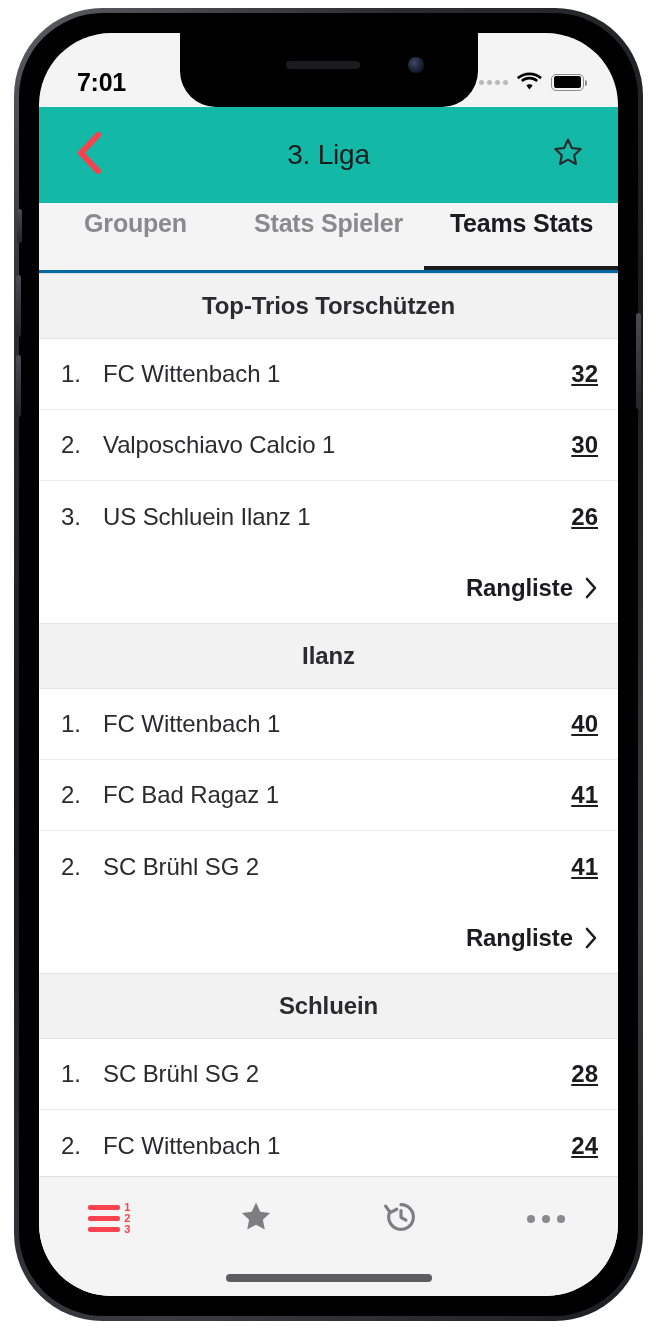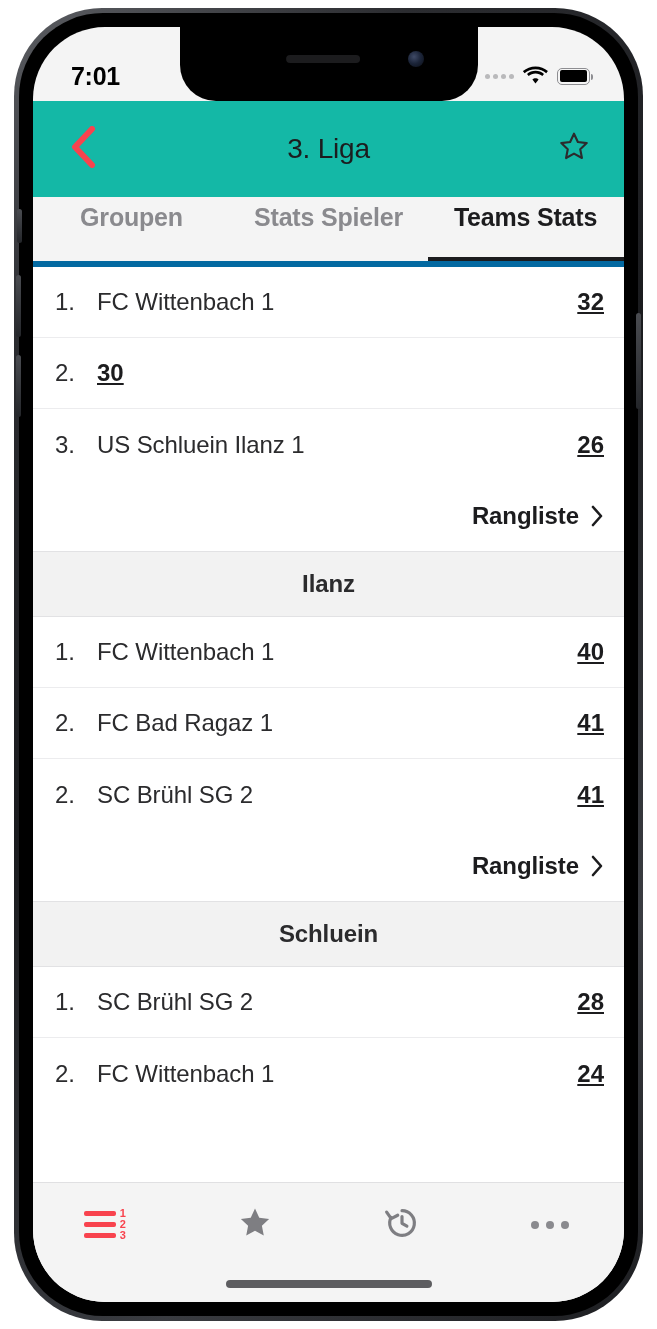--- a/index.html
+++ b/index.html
@@ -20,21 +20,21 @@
     height: 1313px;
     border-radius: 88px;
     background: linear-gradient(140deg, #5c5e63 0%, #2b2c30 18%, #1a1b1e 45%, #3a3c41 78%, #1c1d20 100%);
     padding: 5px;
   }
   #phone-body {
     width: 100%;
     height: 100%;
     border-radius: 84px;
     background: #000000;
-    padding: 14px;
+    padding: 20px;
     position: relative;
   }
   #screen {
     position: relative;
     width: 100%;
     height: 100%;
     border-radius: 72px;
     background: #f4f4f4;
     overflow: hidden;
   }
@@ -159,21 +159,21 @@
   }
 
   
   #tab-strip {
     position: absolute;
     top: 170px; left: 0; right: 0;
     height: 70px;
     display: flex;
     align-items: stretch;
     background: #f4f4f4;
-    border-bottom: 6px solid #0369a1;
+    border-bottom: 3px solid #0369a1;
   }
   .tab-item {
     flex: 1;
     display: flex;
     flex-direction: column;
     align-items: center;
     justify-content: flex-start;
     padding-top: 6px;
     position: relative;
     cursor: pointer;
@@ -411,28 +411,32 @@
 
         </div>
         <div class="tab-item active">
           <span class="tab-label">Teams Stats</span>
           <span class="tab-underline"></span>
         </div>
       </div>
 
       <div id="content">
 
+        <div class="section-header">
+          <span class="section-title">Top-Trios Torschützen</span>
+        </div>
         <div class="rows">
           <div class="row">
             <span class="row-rank">1.</span>
             <span class="row-name">FC Wittenbach 1</span>
             <span class="row-value">32</span>
           </div>
           <div class="row">
             <span class="row-rank">2.</span>
+            <span class="row-name">Valposchiavo Calcio 1</span>
             <span class="row-value">30</span>
           </div>
           <div class="row">
             <span class="row-rank">3.</span>
             <span class="row-name">US Schluein Ilanz 1</span>
             <span class="row-value">26</span>
           </div>
         </div>
         <div class="link-row">
           <span class="link-label">Rangliste</span>

